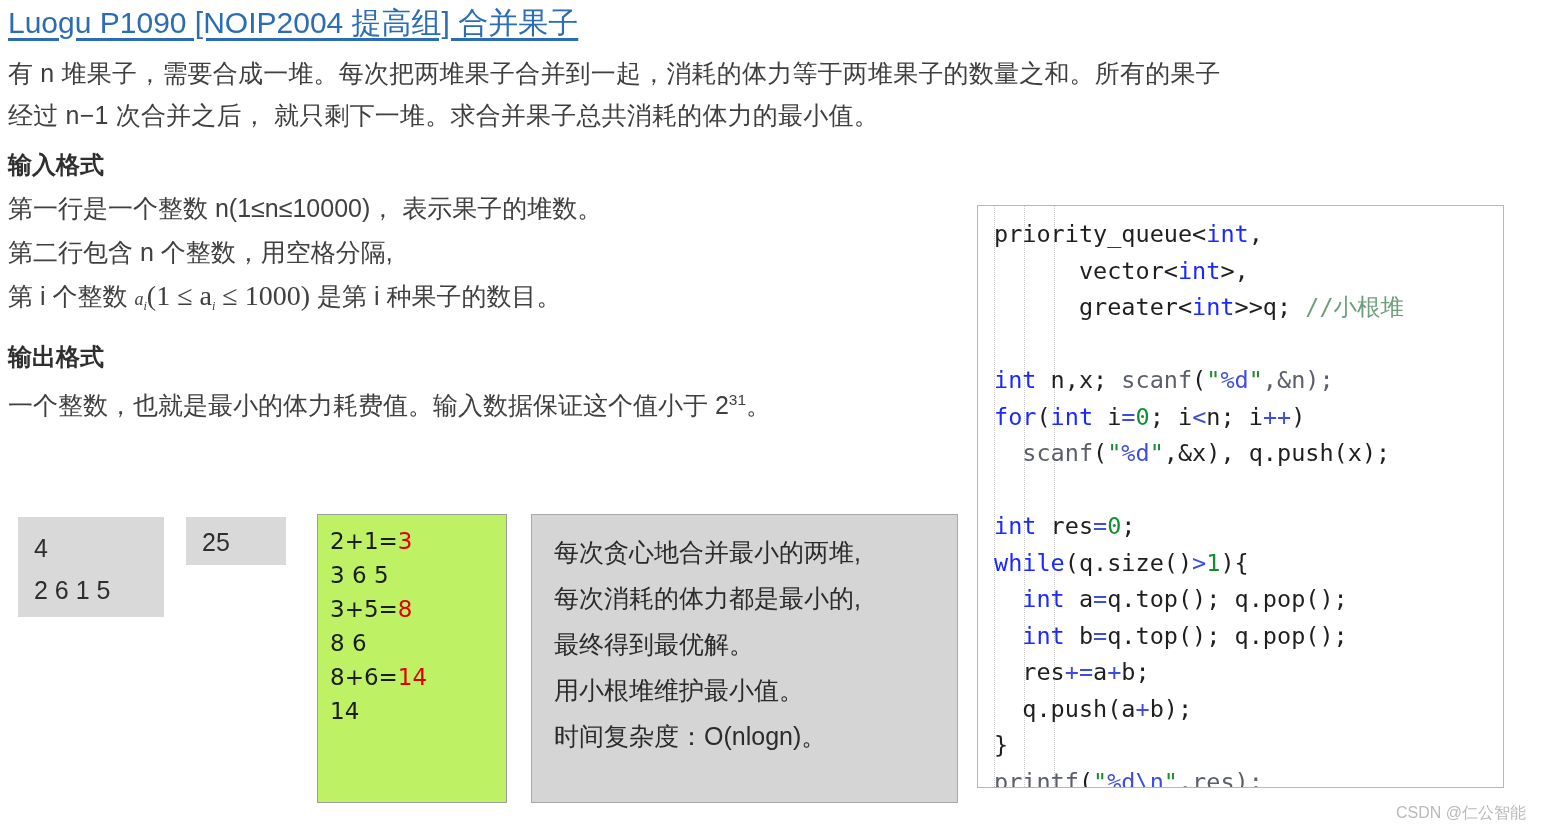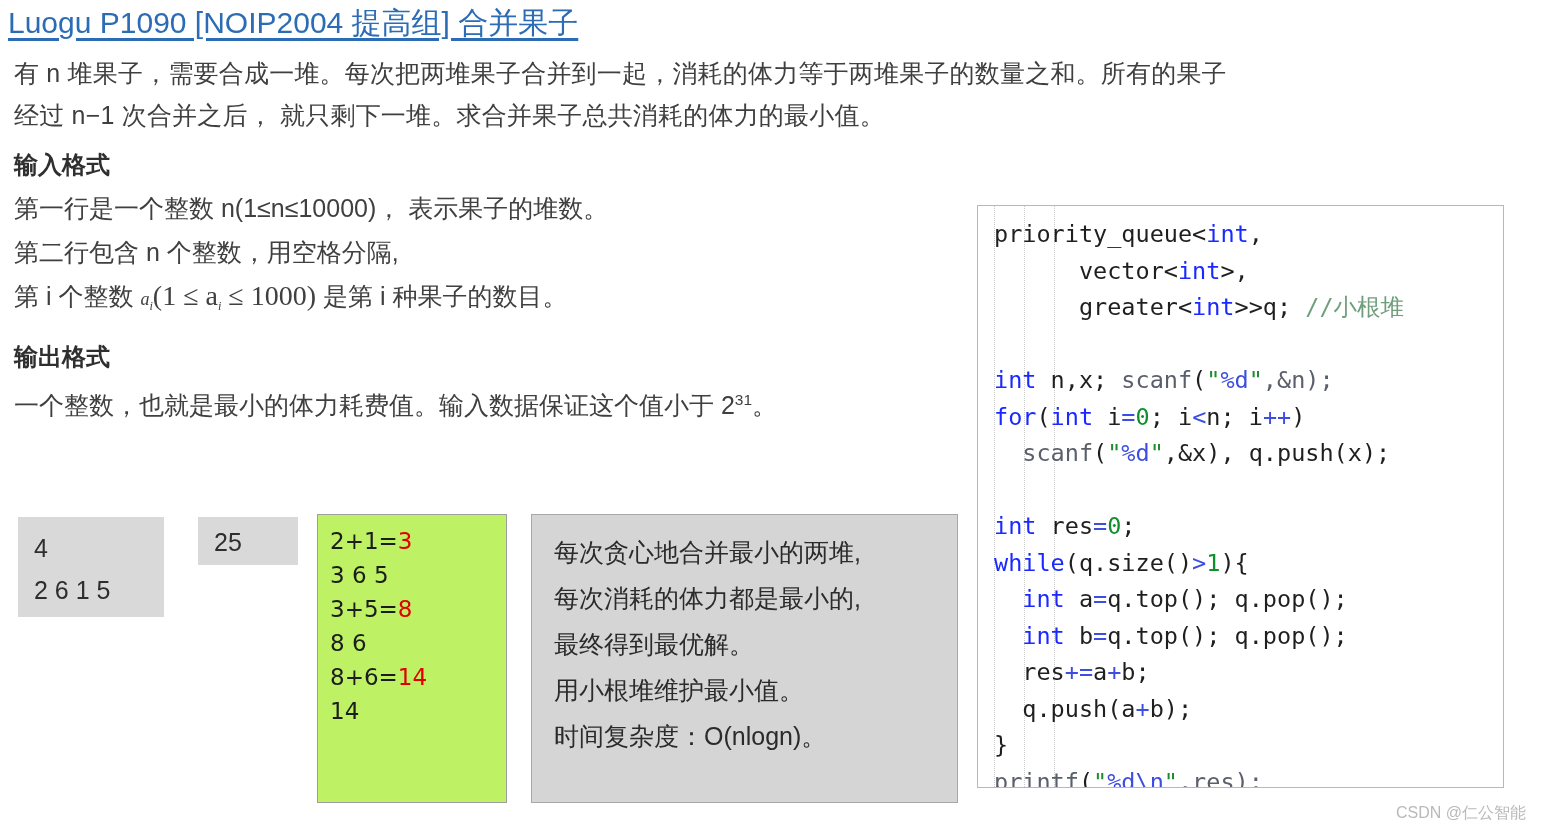--- a/index.html
+++ b/index.html
@@ -26,21 +26,21 @@
     color: #2b6cb5;
     text-decoration: underline;
     text-underline-offset: 5px;
     white-space: nowrap;
     cursor: pointer;
   }
 
   
   .prose {
     position: absolute;
-    left: 14px;
+    left: 8px;
     top: 52px;
     width: 1500px;
   }
   .para {
     font-size: 25px;
     line-height: 42px;
     color: #3f3f3f;
     letter-spacing: 0.2px;
   }
   .sec-head {
@@ -98,21 +98,20 @@
     padding: 10px 0 0 16px;
     line-height: 42px;
   }
   #sample-output {
     left: 186px;
     top: 7px;
     width: 100px;
     height: 48px;
     padding: 5px 0 0 16px;
     line-height: 40px;
-    margin-left: 12px;
   }
 
   .trace-box {
     position: absolute;
     left: 317px;
     top: 4px;
     width: 190px;
     height: 289px;
     background: #bef264;
     border: 1px solid #9e9e9e;

